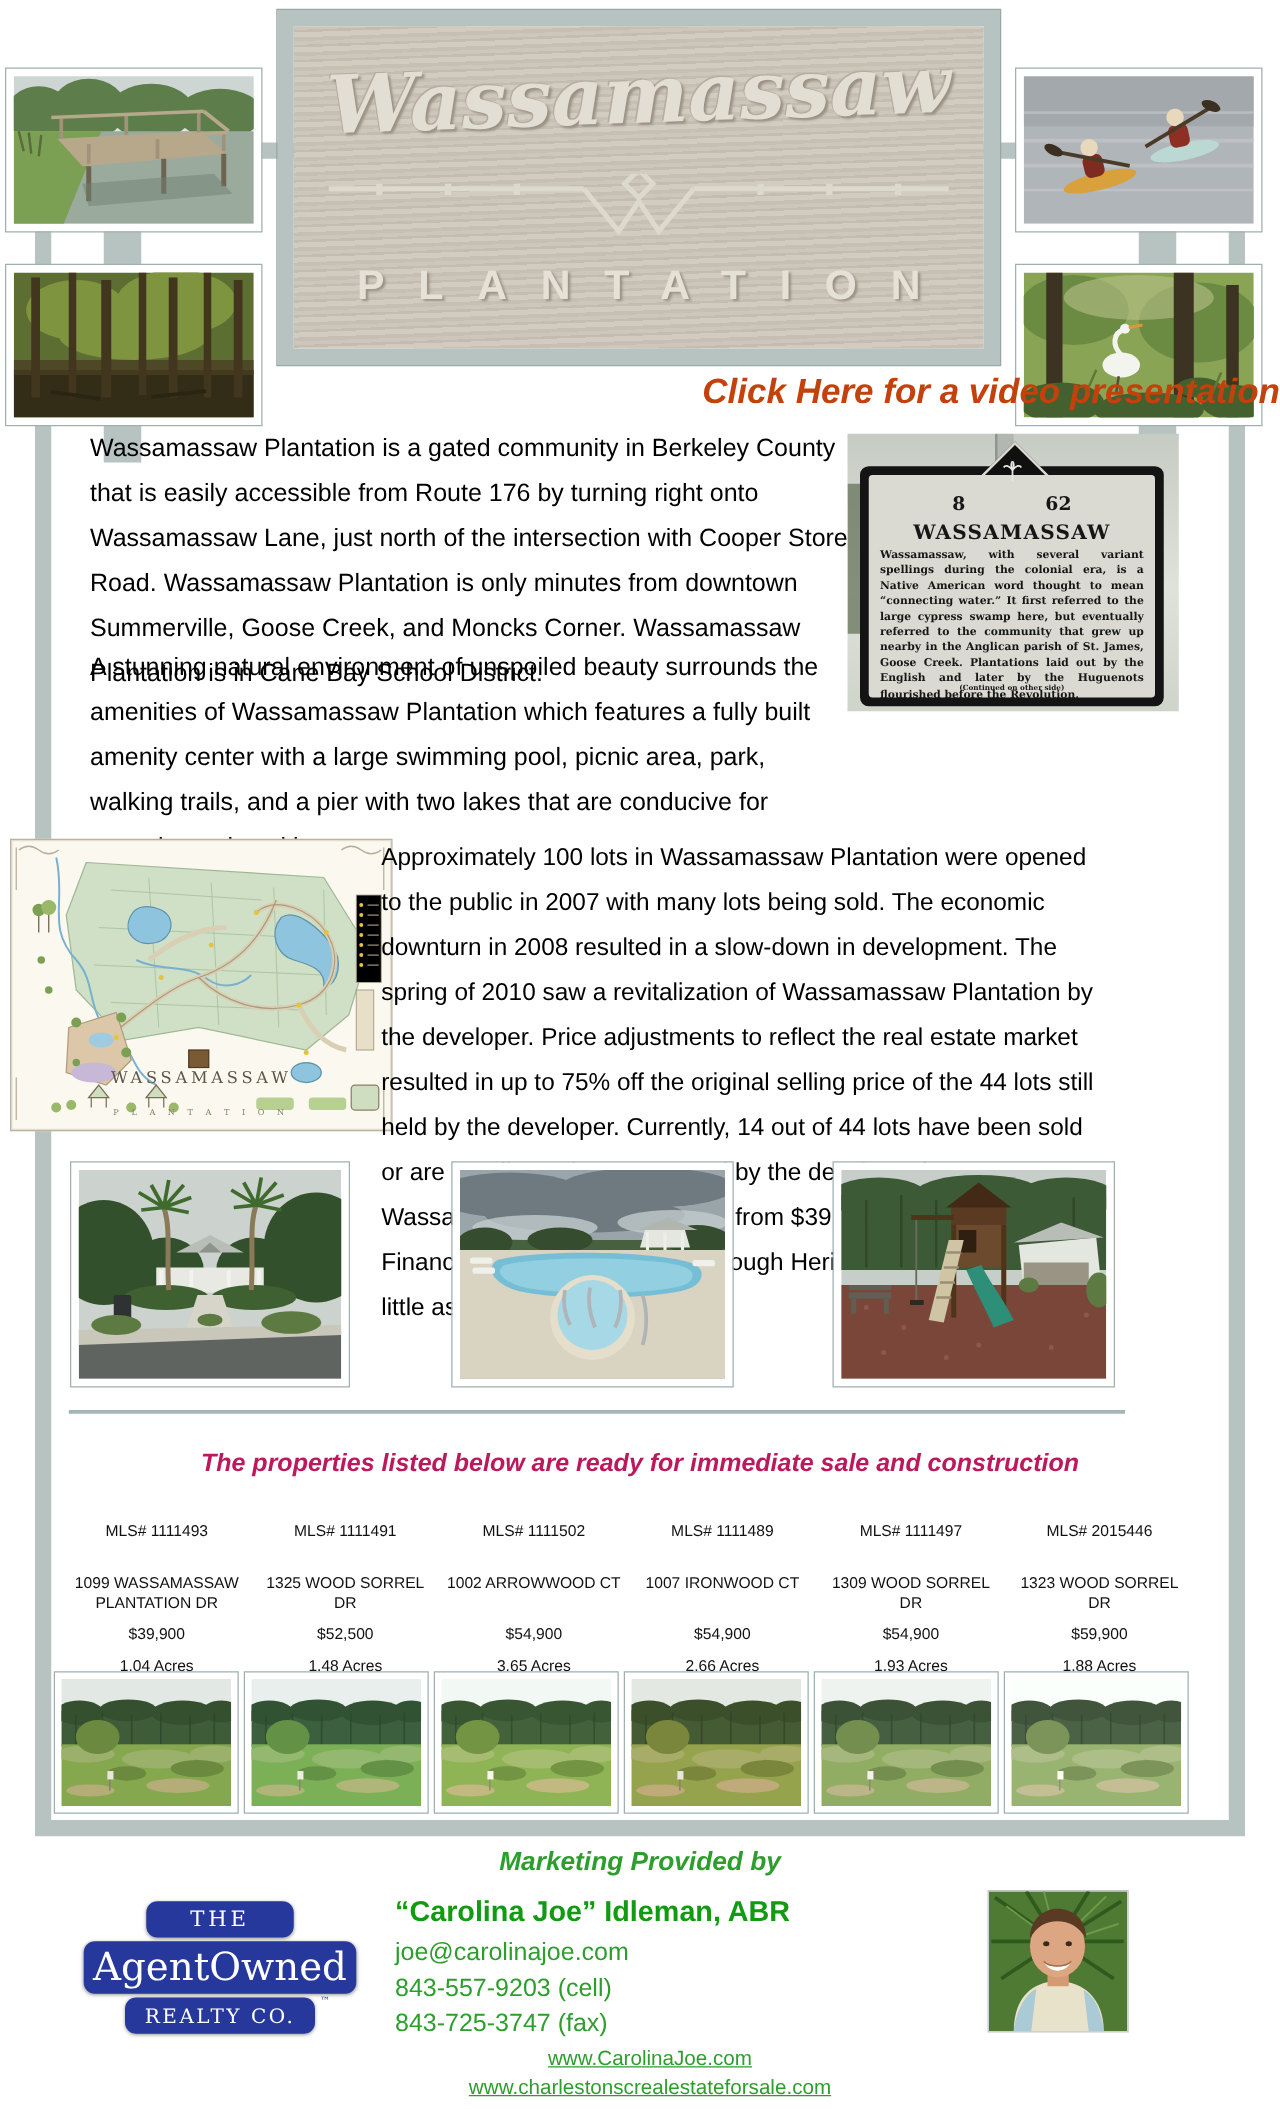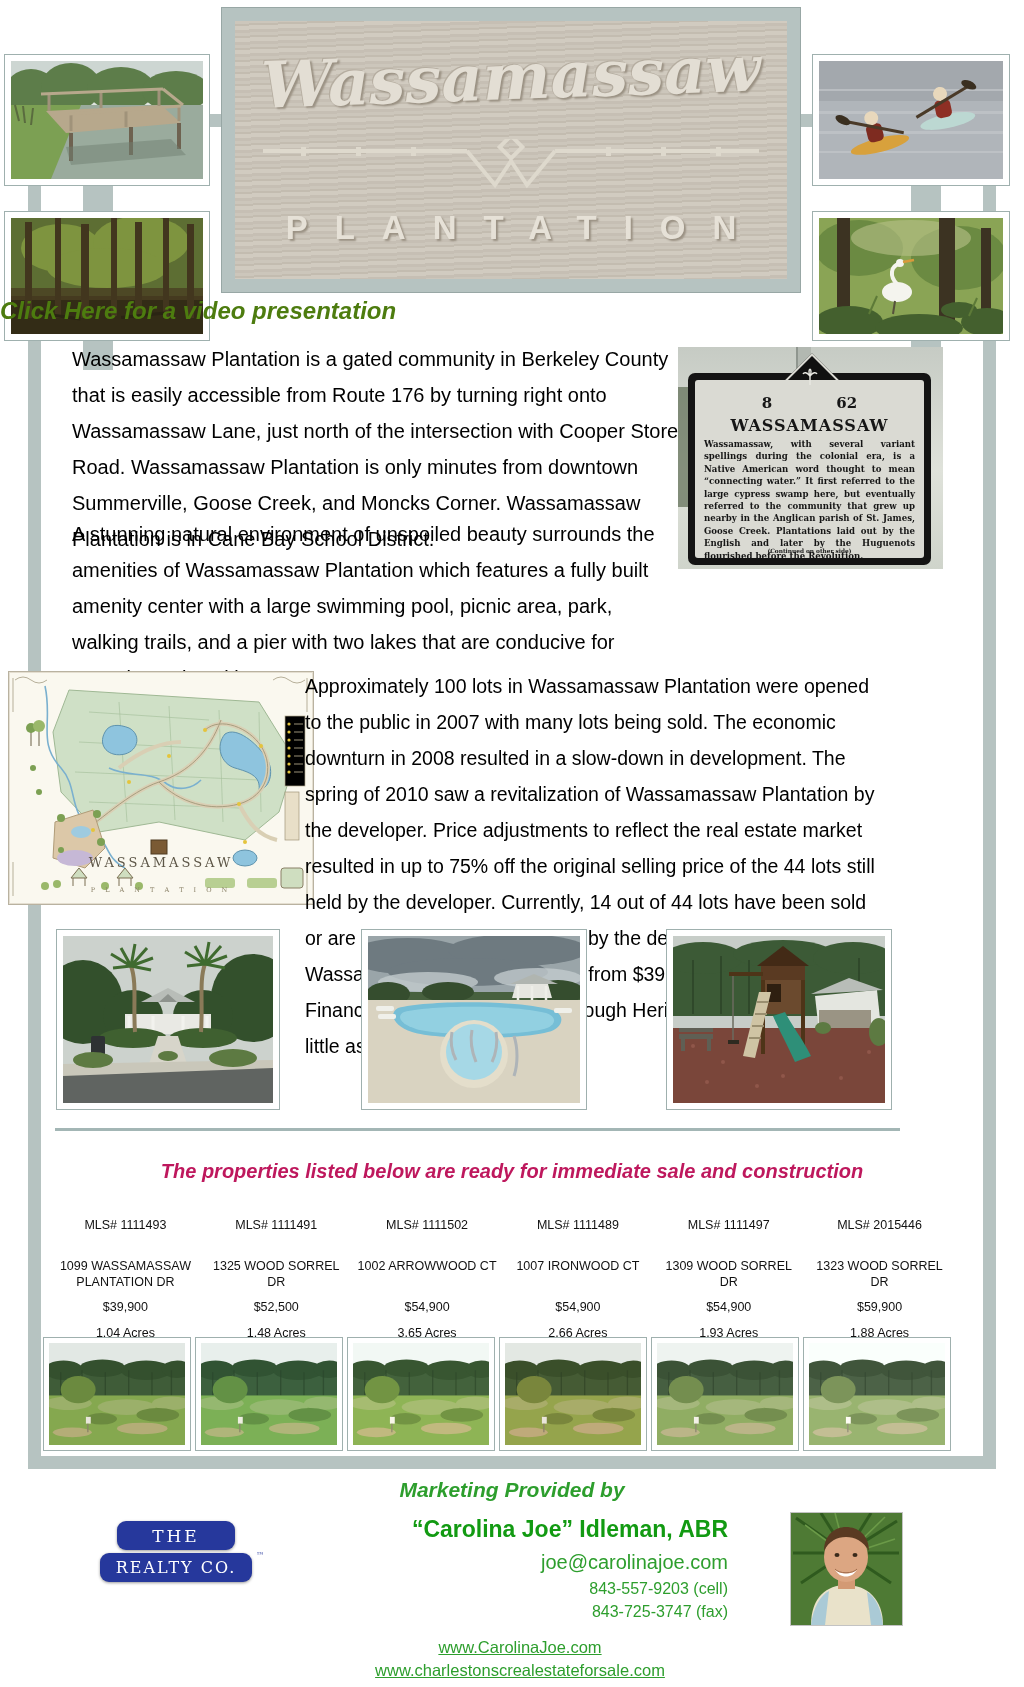--- a/index.html
+++ b/index.html
@@ -17,22 +17,22 @@
         font-family:"DejaVu Serif",serif;font-style:italic;font-size:64px;font-weight:bold;
         color:#e3ded4;text-shadow:2px 2px 2px #9a9183,-1px -1px 0 #b5ada0;transform:rotate(-2deg);}
   .sign-plantation{position:absolute;left:0;right:0;top:188px;text-align:center;
         font-size:33px;font-weight:bold;letter-spacing:27px;text-indent:27px;
         color:#e6e1d7;text-shadow:2px 2px 2px #9a9183;}
   .sign-orn{position:absolute;left:26px;top:118px;}
   
   .photo{position:absolute;background:#fff;border:6px solid #fff;outline:1px solid #9fb0ae;z-index:2;}
   .photo svg{display:block;}
   
-  .video-link{position:absolute;left:0;top:297px;width:1024px;text-align:left;z-index:4;
-        font-size:24px;font-weight:bold;font-style:italic;color:#4d7c0f;cursor:pointer;}
+  .video-link{position:absolute;left:0;top:297px;width:1024px;text-align:right;z-index:4;
+        font-size:28px;font-weight:bold;font-style:italic;color:#c2410c;cursor:pointer;}
   
   .para{position:absolute;font-size:20px;line-height:36px;color:#000;z-index:2;}
   
   .marker{position:absolute;left:678px;top:347px;width:265px;height:222px;z-index:2;
         background:linear-gradient(180deg,#c6cbc4 0%,#dfe2da 55%,#cfd4cb 100%);overflow:hidden;}
   .marker .post{position:absolute;left:118px;top:0;width:13px;height:52px;background:#b2b8b1;border-left:2px solid #8f968f;}
   .marker .trees{position:absolute;left:0;top:40px;width:14px;height:120px;background:#5d6b52;opacity:.7;}
   .mk-sign{position:absolute;left:10px;top:26px;width:243px;height:192px;background:#141414;border-radius:7px;}
   .mk-plate{position:absolute;left:7px;top:7px;right:7px;bottom:7px;background:#dadad3;border-radius:3px;
         font-family:"DejaVu Serif",serif;color:#161616;}
@@ -69,24 +69,24 @@
   
   .marketing{position:absolute;left:0;top:1478px;width:1024px;text-align:center;
        font-size:21px;font-style:italic;font-weight:bold;color:#2d9e2d;}
   .ao-logo{position:absolute;left:67px;top:1521px;width:218px;text-align:center;font-family:"DejaVu Serif",serif;}
   .ao-bar{background:#26389c;color:#fff;border-radius:9px;margin:0 auto 3px auto;
        display:flex;align-items:center;justify-content:center;box-shadow:0 1px 3px rgba(0,0,0,.4);}
   .ao-bar1{width:118px;height:29px;font-size:17px;letter-spacing:3px;}
   .ao-bar2{width:218px;height:42px;font-size:31px;}
   .ao-bar3{width:152px;height:29px;font-size:16px;letter-spacing:2px;position:relative;}
   .ao-tm{position:absolute;right:-14px;top:-2px;font-size:8px;color:#26389c;}
-  .contact{position:absolute;left:328px;top:1516px;width:400px;text-align:right;color:#2d9e2d;}
+  .contact{position:absolute;left:316px;top:1516px;width:400px;text-align:left;color:#2d9e2d;}
   .contact .name{font-size:23px;font-weight:bold;color:#129a12;margin-bottom:8px;}
   .contact .email{font-size:20px;cursor:pointer;margin-bottom:6px;}
-  .contact .phone{font-size:16px;margin-bottom:5px;}
+  .contact .phone{font-size:20px;margin-bottom:5px;}
   .agent-photo{position:absolute;left:790px;top:1512px;width:111px;height:112px;z-index:2;
        border:1px solid #c3c3c3;overflow:hidden;}
   .site-links{position:absolute;left:0;top:1638px;width:1024px;text-align:center;color:#2d9e2d;}
   .site-links div{font-size:16.5px;text-decoration:underline;margin-bottom:4px;cursor:pointer;margin-left:16px;}
   .hidden-defs{position:absolute;width:0;height:0;overflow:hidden;}
 </style>
 </head>
 <body>
 
 <div id="page">
@@ -637,20 +637,21 @@
         <svg class="lot-img" width="136" height="102">
           <use href="#lot-scene"></use>
         </svg>
       </div>
   </div>
 
   <div class="marketing">Marketing Provided by</div>
 
   <div class="ao-logo">
     <div class="ao-bar ao-bar1">THE</div>
+    <div class="ao-bar ao-bar2">AgentOwned</div>
     <div class="ao-bar ao-bar3">
       <span>REALTY CO.</span>
       <span class="ao-tm">™</span>
     </div>
   </div>
 
   <div class="contact">
     <div class="name">“Carolina Joe” Idleman, ABR</div>
     <div class="email">joe@carolinajoe.com</div>
     <div class="phone">843-557-9203 (cell)</div>

